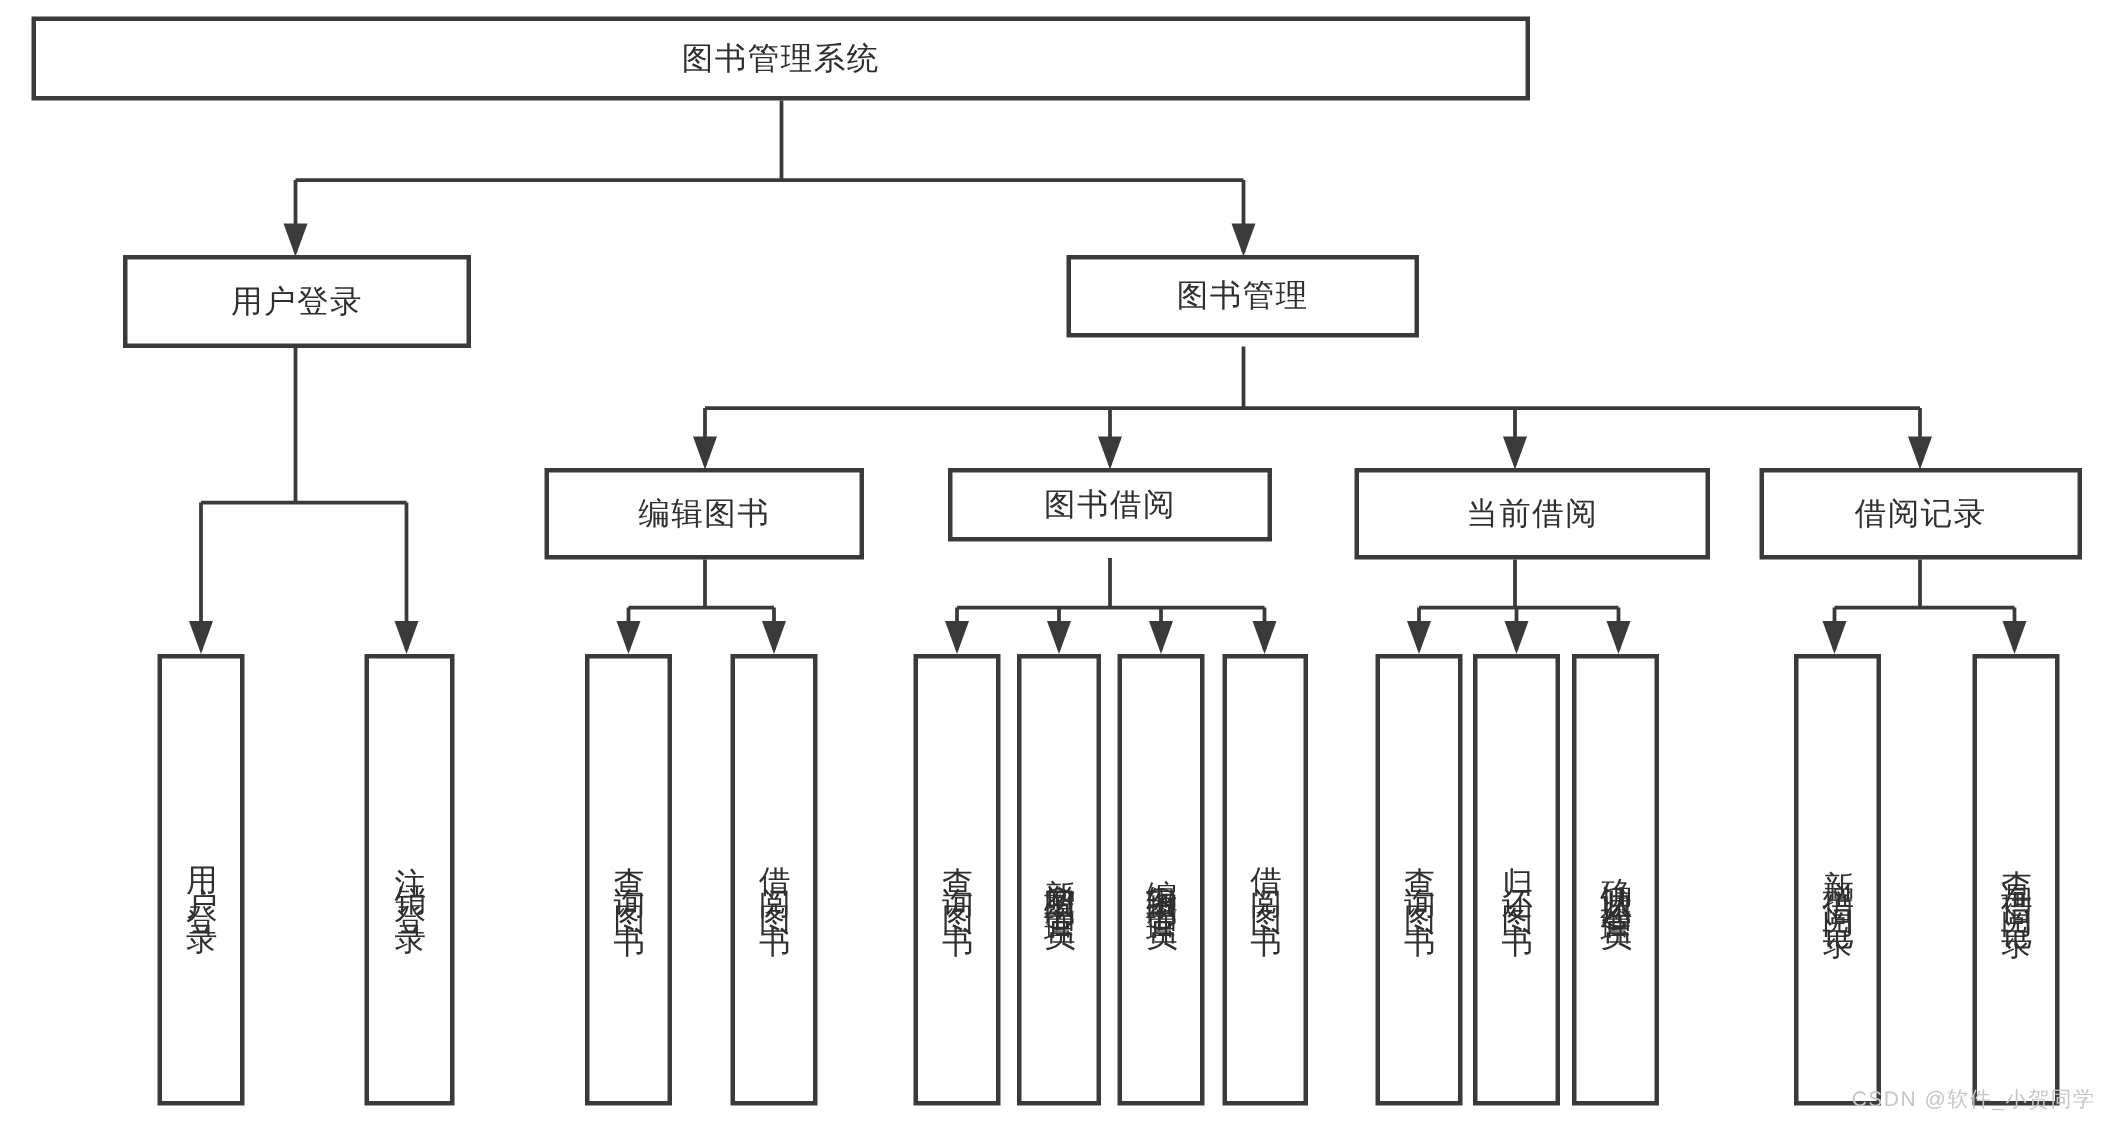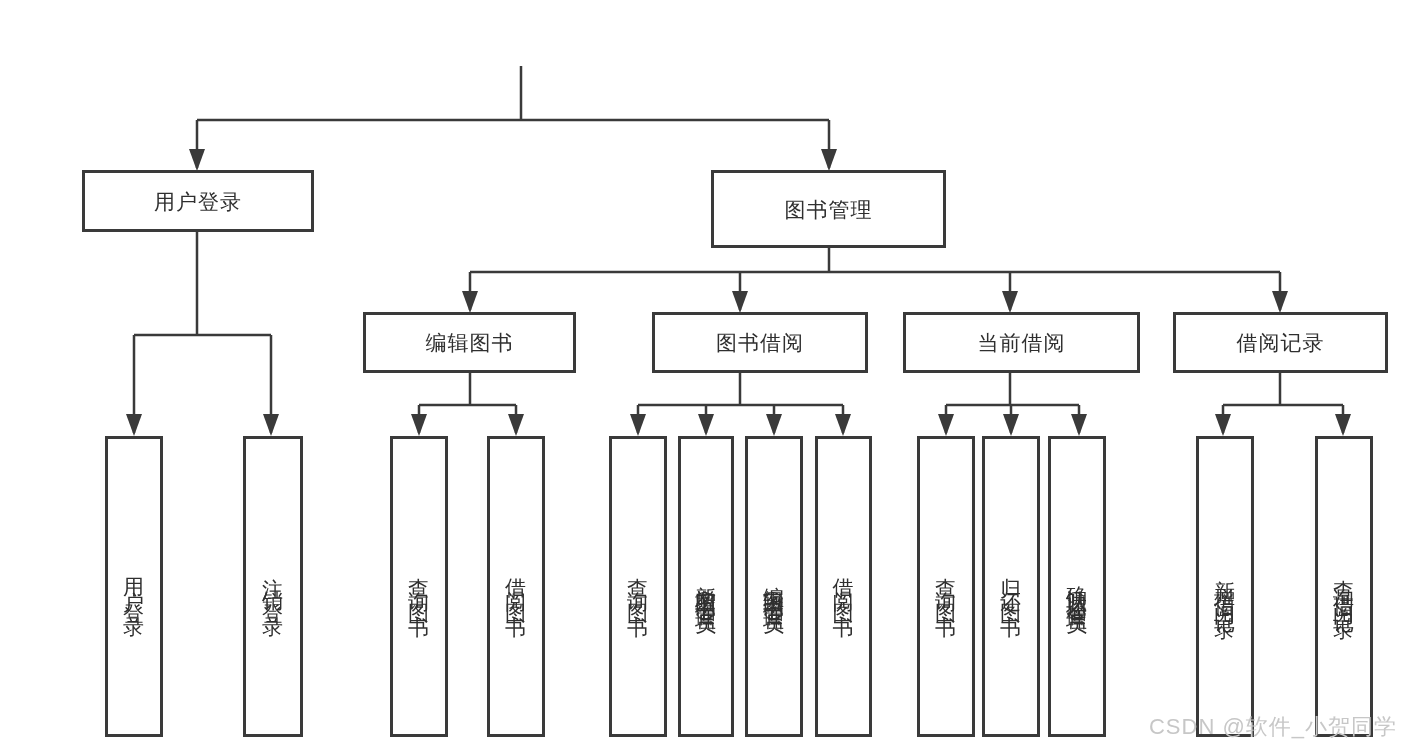--- a/index.html
+++ b/index.html
@@ -34,21 +34,21 @@
     writing-mode: vertical-rl;
     white-space: nowrap;
   }
   .ls14 span { letter-spacing: 13px; }
   .ls9  span { letter-spacing: 8px; }
   .ls5  span { letter-spacing: 4px; }
   #watermark {
     position: absolute;
     right: 8px;
     bottom: 5px;
-    font-size: 22px;
+    font-size: 14px;
     color: #c7c7c7;
     letter-spacing: 1px;
     white-space: nowrap;
   }
 </style>
 </head>
 <body>
 
 <div id="stage">
 
@@ -78,32 +78,35 @@
       <polygon points="766,414 782,414 774,436"></polygon>
       <polygon points="835,414 851,414 843,436"></polygon>
       <polygon points="938,414 954,414 946,436"></polygon>
       <polygon points="1003,414 1019,414 1011,436"></polygon>
       <polygon points="1071,414 1087,414 1079,436"></polygon>
       <polygon points="1215,414 1231,414 1223,436"></polygon>
       <polygon points="1335,414 1351,414 1343,436"></polygon>
     </g>
   </svg>
 
+  <div class="box h" style="left:21px; top:11px; width:999px; height:56px;">
+    <span>图书管理系统</span>
+  </div>
 
   <div class="box h" style="left:82px; top:170px; width:232px; height:62px;">
     <span>用户登录</span>
   </div>
-  <div class="box h" style="left:711px; top:170px; width:235px; height:78px;">
+  <div class="box h" style="left:711px; top:170px; width:235px; height:55px;">
     <span>图书管理</span>
   </div>
 
   <div class="box h" style="left:363px; top:312px; width:213px; height:61px;">
     <span>编辑图书</span>
   </div>
-  <div class="box h" style="left:632px; top:312px; width:216px; height:61px;margin-left:20px;">
+  <div class="box h" style="left:632px; top:312px; width:216px; height:49px;">
     <span>图书借阅</span>
   </div>
   <div class="box h" style="left:903px; top:312px; width:237px; height:61px;">
     <span>当前借阅</span>
   </div>
   <div class="box h" style="left:1173px; top:312px; width:215px; height:61px;">
     <span>借阅记录</span>
   </div>
 
   <div class="box v ls14" style="left:105px; top:436px; width:58px; height:301px;">

